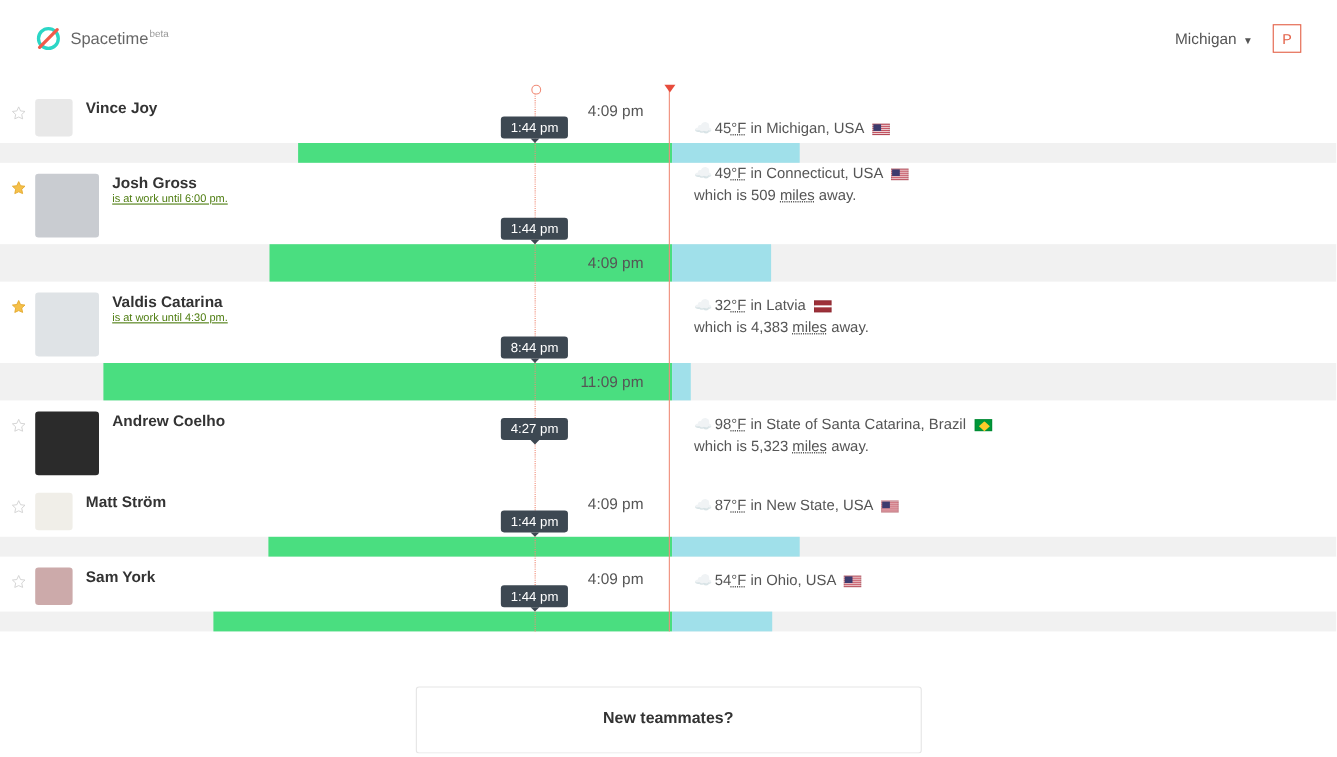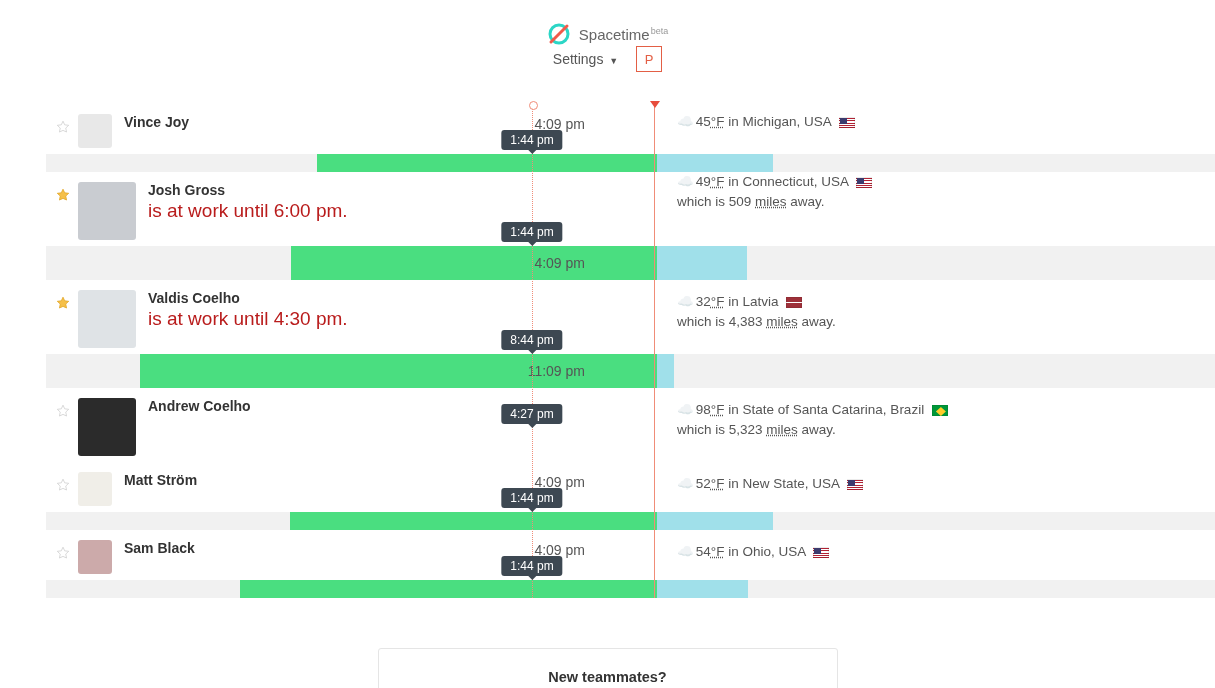--- a/index.html
+++ b/index.html
@@ -1,41 +1,41 @@
 <!DOCTYPE html>
 <html><head>
 <meta charset="utf-8">
 <style>
 * { margin: 0; padding: 0; box-sizing: border-box; }
 body { font-family: -apple-system, BlinkMacSystemFont, "Segoe UI", Helvetica, Arial, sans-serif; color: #333; font-size: 14px; background:#fff; width:1215px; }
-.header { display:flex; align-items:center; justify-content:space-between; padding:22px 32px;flex-direction:column; }
+.header { display:flex; align-items:center; justify-content:space-between; padding:22px 32px; }
 .logo-wrap { display:flex; align-items:center; gap:8px; }
 .logo-icon { width:24px; height:24px; position:relative; }
 .logo-icon svg { width:100%; height:100%; }
 .logo-text { font-size:15px; color:#666; }
 .logo-text sup { font-size:9px; color:#999; margin-left:1px; }
 .header-right { display:flex; align-items:center; gap:18px; }
 .settings { color:#555; cursor:pointer; font-size:14px; }
 .caret { font-size:9px; margin-left:2px; }
 .avatar-badge { width:26px; height:26px; border:1px solid #e35f45; color:#e35f45; display:flex; align-items:center; justify-content:center; font-size:13px; font-weight:500; cursor:pointer; }
-.timeline-area { position:relative; padding-top:10px;margin-left:46px; }
+.timeline-area { position:relative; padding-top:10px; }
 .marker-line { position:absolute; top:10px; bottom:0; width:0; z-index:3; pointer-events:none;}
 .marker-line.dotted { left:486px; border-left:1px dotted #f08c78; }
 .marker-line.dotted::before { content:""; position:absolute; top:-3px; left:-4px; width:7px; height:7px; border:1px solid #f08c78; border-radius:50%; background:#fff; }
 .marker-line.solid { left:608px; border-left:1px solid #f08c78; }
 .marker-line.solid::before { content:""; position:absolute; top:-3px; left:-5px; width:0; height:0; border-left:5px solid transparent; border-right:5px solid transparent; border-top:7px solid #e74c3c; }
 .person { position:relative; }
 .person-head { display:flex; align-items:flex-start; padding:10px 0 6px 0; position:relative; }
 .star { width:14px; height:14px; position:absolute; left:10px; top:16px; cursor:pointer; }
 .star svg { width:100%; height:100%; display:block; }
 .avatar { width:34px; height:34px; background:#e5e5e5; border-radius:3px; margin-left:32px; margin-right:12px; flex-shrink:0; background-size:cover; }
 .avatar.big { width:58px; height:58px; }
 .name-block { flex:0 0 auto; min-width:260px; }
 .pname { font-weight:600; color:#333; font-size:14px; }
-.pstatus { color:#b91c1c; font-size:19px; margin-top:2px; }
+.pstatus { color:#4d7c0f; font-size:10px; margin-top:2px;text-decoration:underline; }
 .time-label { font-size:14px; color:#555; position:absolute; }
 .time-label.local { right:630px; }
 .weather { position:absolute; left:631px; font-size:13.5px; color:#555; line-height:1.45; }
 .weather .wicon { opacity:0.55; margin-right:2px; }
 .weather .unit { text-decoration:underline dotted; }
 .weather .miles { text-decoration:underline dotted; }
 .flag { display:inline-block; width:16px; height:11px; vertical-align:middle; margin-left:4px; position:relative; border:1px solid rgba(0,0,0,0.08); }
 .flag.us { background:linear-gradient(#b22234 0 10%, #fff 10% 20%, #b22234 20% 30%, #fff 30% 40%, #b22234 40% 50%, #fff 50% 60%, #b22234 60% 70%, #fff 70% 80%, #b22234 80% 90%, #fff 90% 100%); }
 .flag.us::after{ content:""; position:absolute; left:0; top:0; width:7px; height:6px; background:#3c3b6e; }
 .flag.lv { background:linear-gradient(#9e3039 0 40%, #fff 40% 60%, #9e3039 60% 100%); }
@@ -60,42 +60,42 @@
   <div class="logo-wrap">
     <span class="logo-icon">
       <svg viewBox="0 0 24 24">
           <circle cx="12" cy="12" r="9" fill="none" stroke="#2bd6c6" stroke-width="3"></circle>
           <line x1="4" y1="20" x2="20" y2="4" stroke="#f05a4a" stroke-width="3" stroke-linecap="round"></line>
         </svg>
     </span>
     <span class="logo-text"><span>Spacetime</span><sup>beta</sup></span>
   </div>
   <div class="header-right">
-    <span class="settings"><span>Settings</span> <span class="caret">▼</span></span>
+    <span class="settings"><span>Michigan</span> <span class="caret">▼</span></span>
     <div class="avatar-badge">P</div>
   </div>
 </div>
 
 <div class="timeline-area">
   <div class="marker-line dotted"></div>
   <div class="marker-line solid"></div>
   <div id="people-mount">
       <div class="person" style="padding-bottom: 0px;">
         <div class="person-head">
           <span class="star">
             <svg viewBox="0 0 24 24">
               <path d="M12 2l2.9 6.3 6.9.8-5.1 4.7 1.4 6.8L12 17.8 5.9 20.6l1.4-6.8L2.2 9.1l6.9-.8z" fill="none" stroke="#d0d0d0" stroke-width="1.4"></path>
             </svg>
           </span>
           <div class="avatar" style="background: rgb(232, 232, 232);"></div>
           <div class="name-block">
             <div class="pname">Vince Joy</div>
           </div>
           <span class="time-label local" style="top: 12px;">4:09 pm</span>
-          <div class="weather" style="top: 8px; text-align: center;"><span class="wicon">☁️</span><span>45</span><span class="unit">°F</span> <span>in </span><span>Michigan, USA</span> <span class="flag us"></span></div>
+          <div class="weather" style="top: 27px; text-align: center;"><span class="wicon">☁️</span><span>45</span><span class="unit">°F</span> <span>in </span><span>Michigan, USA</span> <span class="flag us"></span></div>
         </div>
         <div class="bar-row">
           <div class="bar green" style="left: 271px; width: 340px;"></div>
           <div class="bar blue" style="left: 611px; width: 116px;"></div>
         </div>
         <div class="pill" style="left: 486px; bottom: 22px;">1:44 pm</div>
       </div>
       <div class="person" style="padding-bottom: 0px;">
         <div class="person-head">
           <span class="star">
@@ -119,21 +119,21 @@
       </div>
       <div class="person" style="padding-bottom: 0px;">
         <div class="person-head">
           <span class="star">
             <svg viewBox="0 0 24 24">
               <path d="M12 2l2.9 6.3 6.9.8-5.1 4.7 1.4 6.8L12 17.8 5.9 20.6l1.4-6.8L2.2 9.1l6.9-.8z" fill="#f5c04a" stroke="#e3a82a" stroke-width="1.4"></path>
             </svg>
           </span>
           <div class="avatar big" style="background: rgb(223, 227, 230);"></div>
           <div class="name-block">
-            <div class="pname">Valdis Coelho</div>
+            <div class="pname">Valdis Catarina</div>
             <div class="pstatus">is at work until 4:30 pm.</div>
           </div>
           <div class="weather" style="top: 12px;"><span class="wicon">☁️</span><span>32</span><span class="unit">°F</span> <span>in </span><span>Latvia</span> <span class="flag lv"></span><div>which is 4,383 <span class="miles">miles</span> away.</div></div>
         </div>
         <div class="bar-row tall">
           <div class="bar green" style="left: 94px; width: 517px;"></div>
           <div class="bar blue" style="left: 611px; width: 17px;"></div>
           <span class="bar-time">11:09 pm</span>
         </div>
         <div class="pill" style="left: 486px; bottom: 38px;">8:44 pm</div>
@@ -158,38 +158,38 @@
           <span class="star">
             <svg viewBox="0 0 24 24">
               <path d="M12 2l2.9 6.3 6.9.8-5.1 4.7 1.4 6.8L12 17.8 5.9 20.6l1.4-6.8L2.2 9.1l6.9-.8z" fill="none" stroke="#d0d0d0" stroke-width="1.4"></path>
             </svg>
           </span>
           <div class="avatar" style="background: rgb(240, 238, 232);"></div>
           <div class="name-block">
             <div class="pname">Matt Ström</div>
           </div>
           <span class="time-label local" style="top: 12px;">4:09 pm</span>
-          <div class="weather" style="top: 12px;"><span class="wicon">☁️</span><span>52</span><span class="unit">°F</span> <span>in </span><span>New State, USA</span> <span class="flag us"></span></div>
+          <div class="weather" style="top: 12px;"><span class="wicon">☁️</span><span>87</span><span class="unit">°F</span> <span>in </span><span>New State, USA</span> <span class="flag us"></span></div>
         </div>
         <div class="bar-row">
           <div class="bar green" style="left: 244px; width: 367px;"></div>
           <div class="bar blue" style="left: 611px; width: 116px;"></div>
         </div>
         <div class="pill" style="left: 486px; bottom: 22px;">1:44 pm</div>
       </div>
       <div class="person" style="padding-bottom: 0px;">
         <div class="person-head">
           <span class="star">
             <svg viewBox="0 0 24 24">
               <path d="M12 2l2.9 6.3 6.9.8-5.1 4.7 1.4 6.8L12 17.8 5.9 20.6l1.4-6.8L2.2 9.1l6.9-.8z" fill="none" stroke="#d0d0d0" stroke-width="1.4"></path>
             </svg>
           </span>
           <div class="avatar" style="background: rgb(204, 170, 170);"></div>
           <div class="name-block">
-            <div class="pname">Sam Black</div>
+            <div class="pname">Sam York</div>
           </div>
           <span class="time-label local" style="top: 12px;">4:09 pm</span>
           <div class="weather" style="top: 12px;"><span class="wicon">☁️</span><span>54</span><span class="unit">°F</span> <span>in </span><span>Ohio, USA</span> <span class="flag us"></span></div>
         </div>
         <div class="bar-row">
           <div class="bar green" style="left: 194px; width: 417px;"></div>
           <div class="bar blue" style="left: 611px; width: 91px;"></div>
         </div>
         <div class="pill" style="left: 486px; bottom: 22px;">1:44 pm</div>
       </div>

